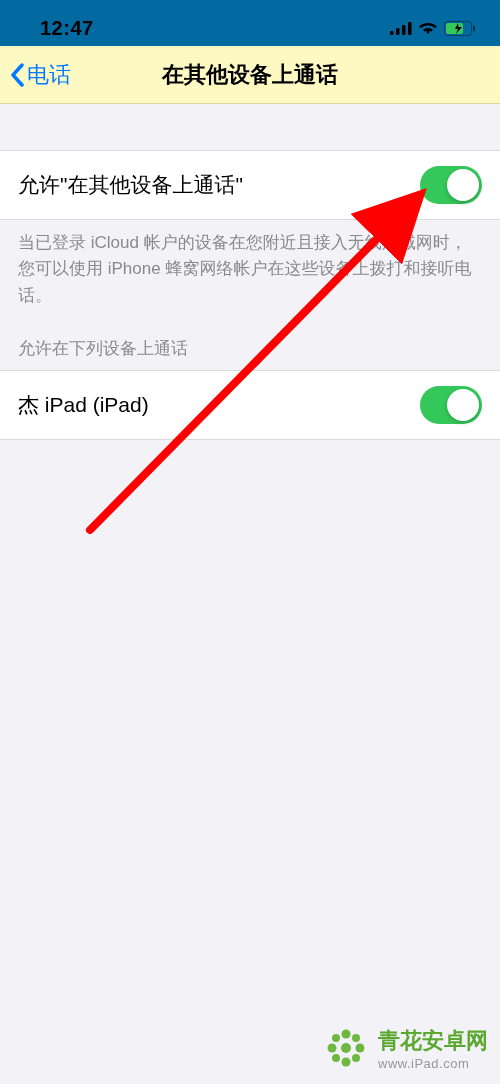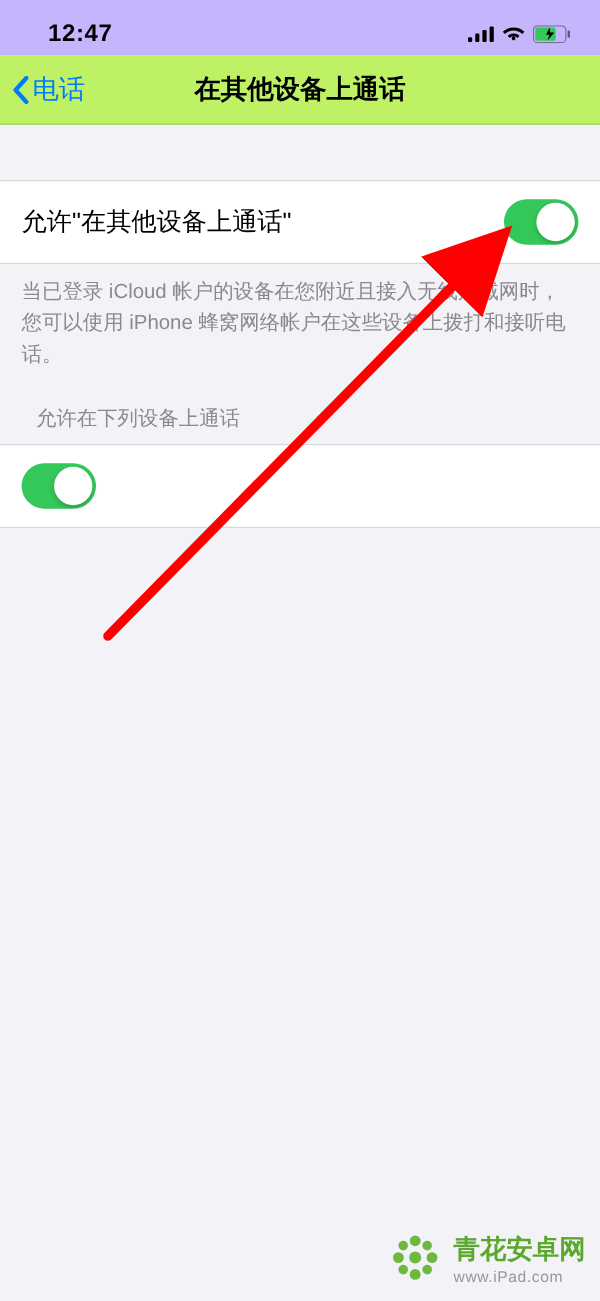--- a/index.html
+++ b/index.html
@@ -15,21 +15,21 @@
       background: #f2f2f7;
       position: relative;
       overflow: hidden;
     }
     .status-bar {
       height: 46px;
       display: flex;
       justify-content: space-between;
       align-items: center;
       padding: 10px 24px 0 40px;
-      background: #c4b5fd;
+      background: #0369a1;
     }
     .status-time {
       font-size: 20px;
       font-weight: 600;
       letter-spacing: 0.5px;
     }
     .status-right {
       display: flex;
       align-items: center;
       gap: 6px;
@@ -39,21 +39,21 @@
     }
     .battery-icon {
       display: inline-flex;
       align-items: center;
     }
     .nav-bar {
       height: 58px;
       display: flex;
       align-items: center;
       position: relative;
-      background: #bef264;
+      background: #fef9c3;
       border-bottom: 0.5px solid rgba(0,0,0,0.15);
     }
     .back-button {
       position: absolute;
       left: 8px;
       display: flex;
       align-items: center;
       color: #007aff;
       font-size: 22px;
       gap: 2px;
@@ -111,21 +111,20 @@
       padding: 10px 18px 0 18px;
       font-size: 17px;
       color: #8a8a8e;
       line-height: 1.55;
       letter-spacing: 0px;
     }
     .section-header {
       padding: 28px 18px 10px 18px;
       font-size: 17px;
       color: #8a8a8e;
-      margin-left: 12px;
     }
     .arrow-annotation {
       position: absolute;
       top: 180px;
       left: 80px;
       width: 360px;
       height: 360px;
       pointer-events: none;
       z-index: 10;
     }
@@ -206,20 +205,21 @@
   <div class="toggle">
     <div class="toggle-knob"></div>
   </div>
 </div>
 
 <div class="footer-text">当已登录 iCloud 帐户的设备在您附近且接入无线局域网时，您可以使用 iPhone 蜂窝网络帐户在这些设备上拨打和接听电话。</div>
 
 <div class="section-header">允许在下列设备上通话</div>
 
 <div class="setting-row">
+  <span class="setting-label">杰 iPad (iPad)</span>
   <div class="toggle">
     <div class="toggle-knob"></div>
   </div>
 </div>
 
 <svg class="arrow-annotation" viewBox="0 0 360 360">
   <defs>
     <marker id="arrhead" markerWidth="9" markerHeight="9" refX="6" refY="4.5" orient="auto">
       <polygon points="0 0, 9 4.5, 0 9" fill="#ff0000"></polygon>
     </marker>

